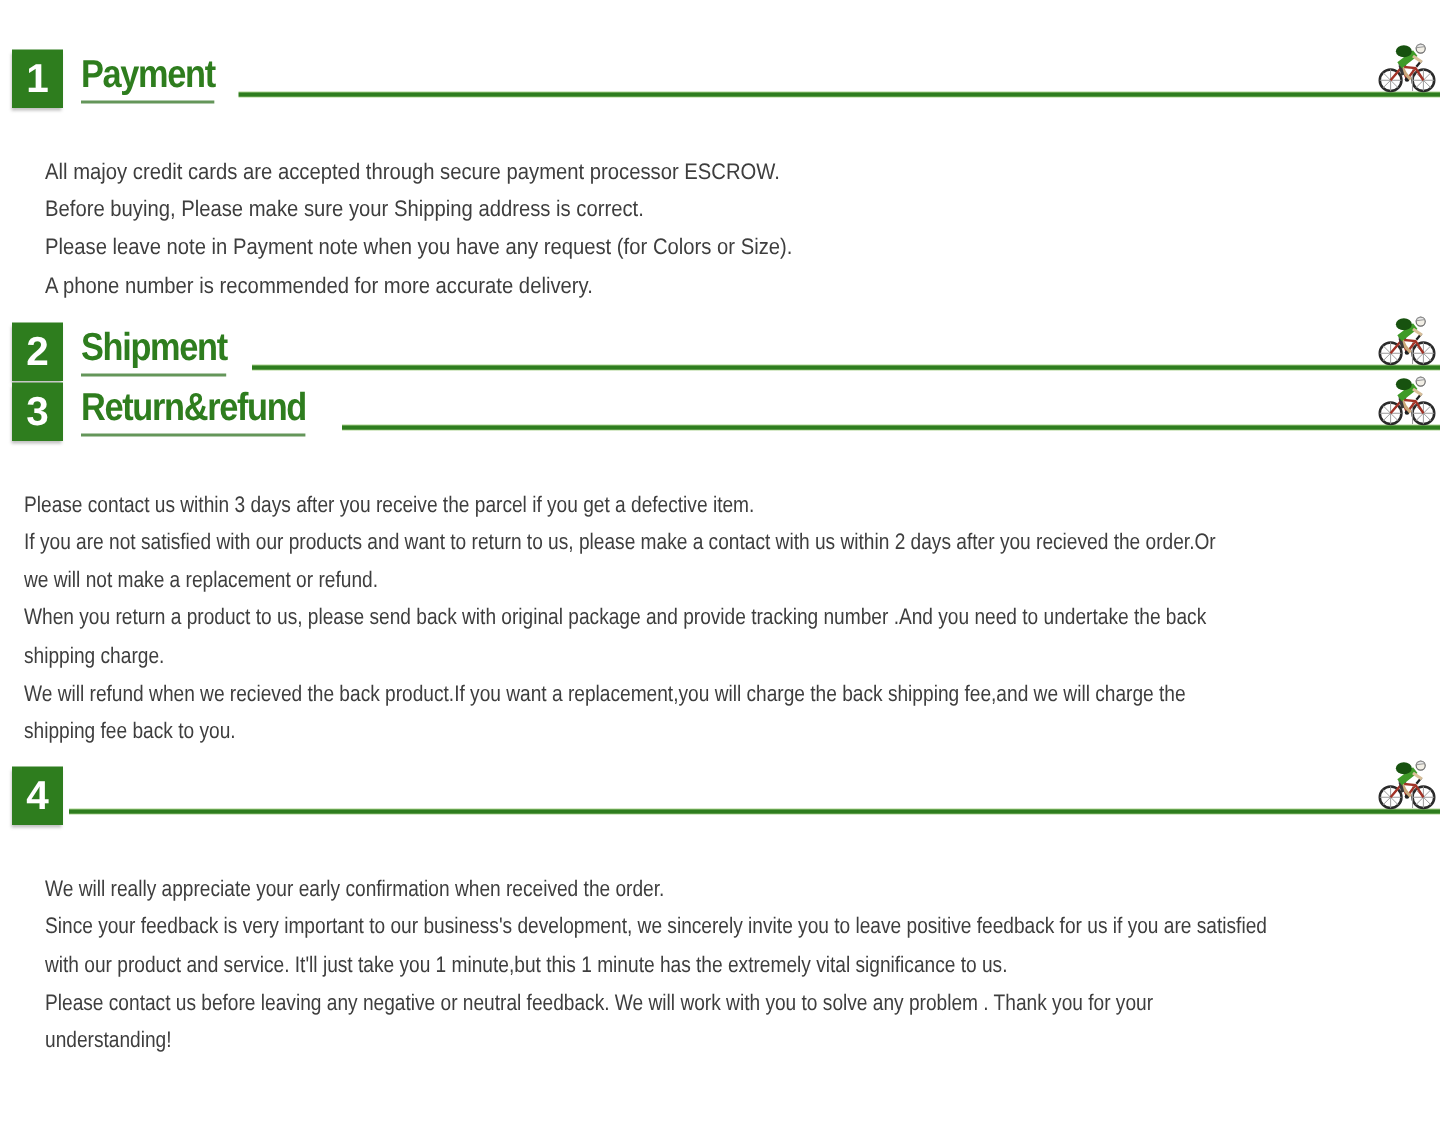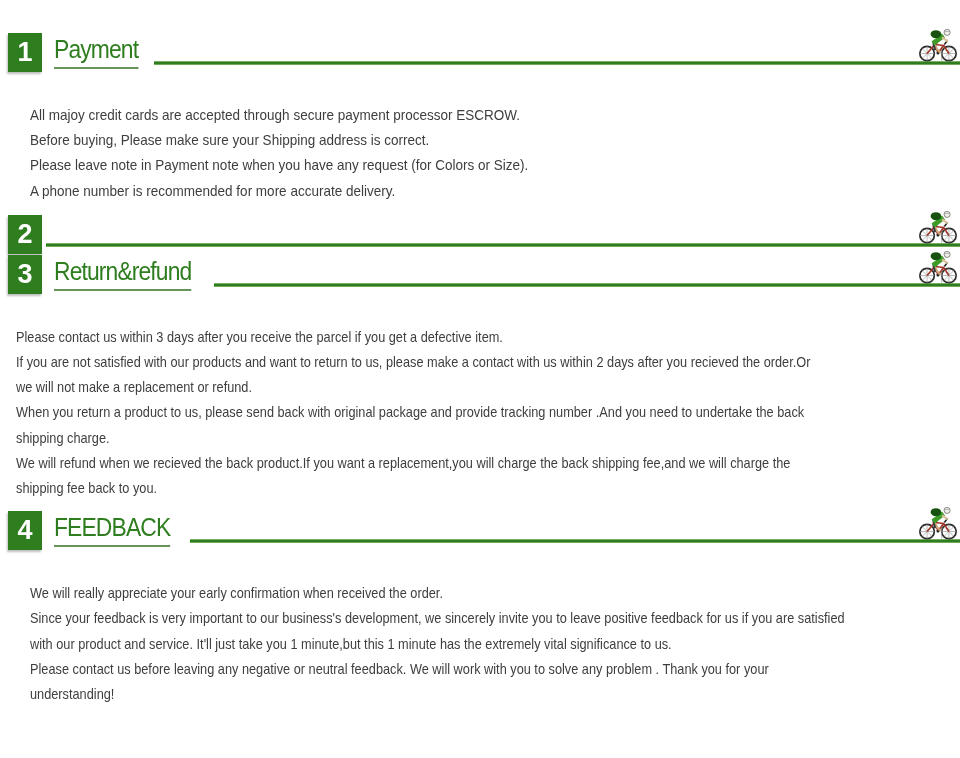--- a/index.html
+++ b/index.html
@@ -15,21 +15,21 @@
   }
   .section-header{display:flex;align-items:flex-start;height:40px;}
   .num-box{
     width:34px;height:39px;margin-left:8px;flex:0 0 auto;
     background:var(--green);color:var(--badge-text);
     font-size:27px;font-weight:bold;line-height:39px;text-align:center;
     box-shadow:-1px 2px 2px rgba(110,110,110,.45);
   }
   .section-title{
     margin-left:12px;flex:0 0 auto;
-    font-size:26px;font-weight:normal;color:var(--green);
+    font-size:26px;font-weight:bold;color:var(--green);
     letter-spacing:-1px;line-height:30px;padding-top:1px;
   }
   .section-title .tinner{
     display:inline-block;transform:scaleX(0.88);transform-origin:0 100%;
     border-bottom:2px solid var(--underline);padding-bottom:3px;
   }
   .h-rule{
     flex:1 1 auto;height:4px;margin-top:28px;margin-left:4px;
     background:linear-gradient(to bottom,var(--rule-light) 0%,var(--green) 30%,var(--green) 75%,var(--rule-light) 100%);
     position:relative;
@@ -85,20 +85,21 @@
     <div class="line">All majoy credit cards are accepted through secure payment processor ESCROW.</div>
     <div class="line">Before buying, Please make sure your Shipping address is correct.</div>
     <div class="line">Please leave note in Payment note when you have any request (for Colors or Size).</div>
     <div class="line">A phone number is recommended for more accurate delivery.</div>
   </div>
 </div>
 
 <div class="section s2">
   <div class="section-header">
     <div class="num-box">2</div>
+    <div class="section-title"><span class="tinner">Shipment</span></div>
     <div class="h-rule">
       <svg class="cyclist" viewBox="0 0 44 40">
           <use href="#cyclist-glyph"></use>
         </svg>
     </div>
   </div>
 </div>
 
 <div class="section s3">
   <div class="section-header">
@@ -117,21 +118,20 @@
     <div class="line">When you return a product to us, please send back with original package and provide tracking number .And you need to undertake the back</div>
     <div class="line">shipping charge.</div>
     <div class="line">We will refund when we recieved the back product.If you want a replacement,you will charge the back shipping fee,and we will charge the</div>
     <div class="line">shipping fee back to you.</div>
   </div>
 </div>
 
 <div class="section s4">
   <div class="section-header">
     <div class="num-box">4</div>
-    <div class="section-title"><span class="tinner">FEEDBACK</span></div>
     <div class="h-rule">
       <svg class="cyclist" viewBox="0 0 44 40">
           <use href="#cyclist-glyph"></use>
         </svg>
     </div>
   </div>
   <div class="body condensed">
     <div class="line">We will really appreciate your early confirmation when received the order.</div>
     <div class="line">Since your feedback is very important to our business's development, we sincerely invite you to leave positive feedback for us if you are satisfied</div>
     <div class="line">with our product and service. It'll just take you 1 minute,but this 1 minute has the extremely vital significance to us.</div>

